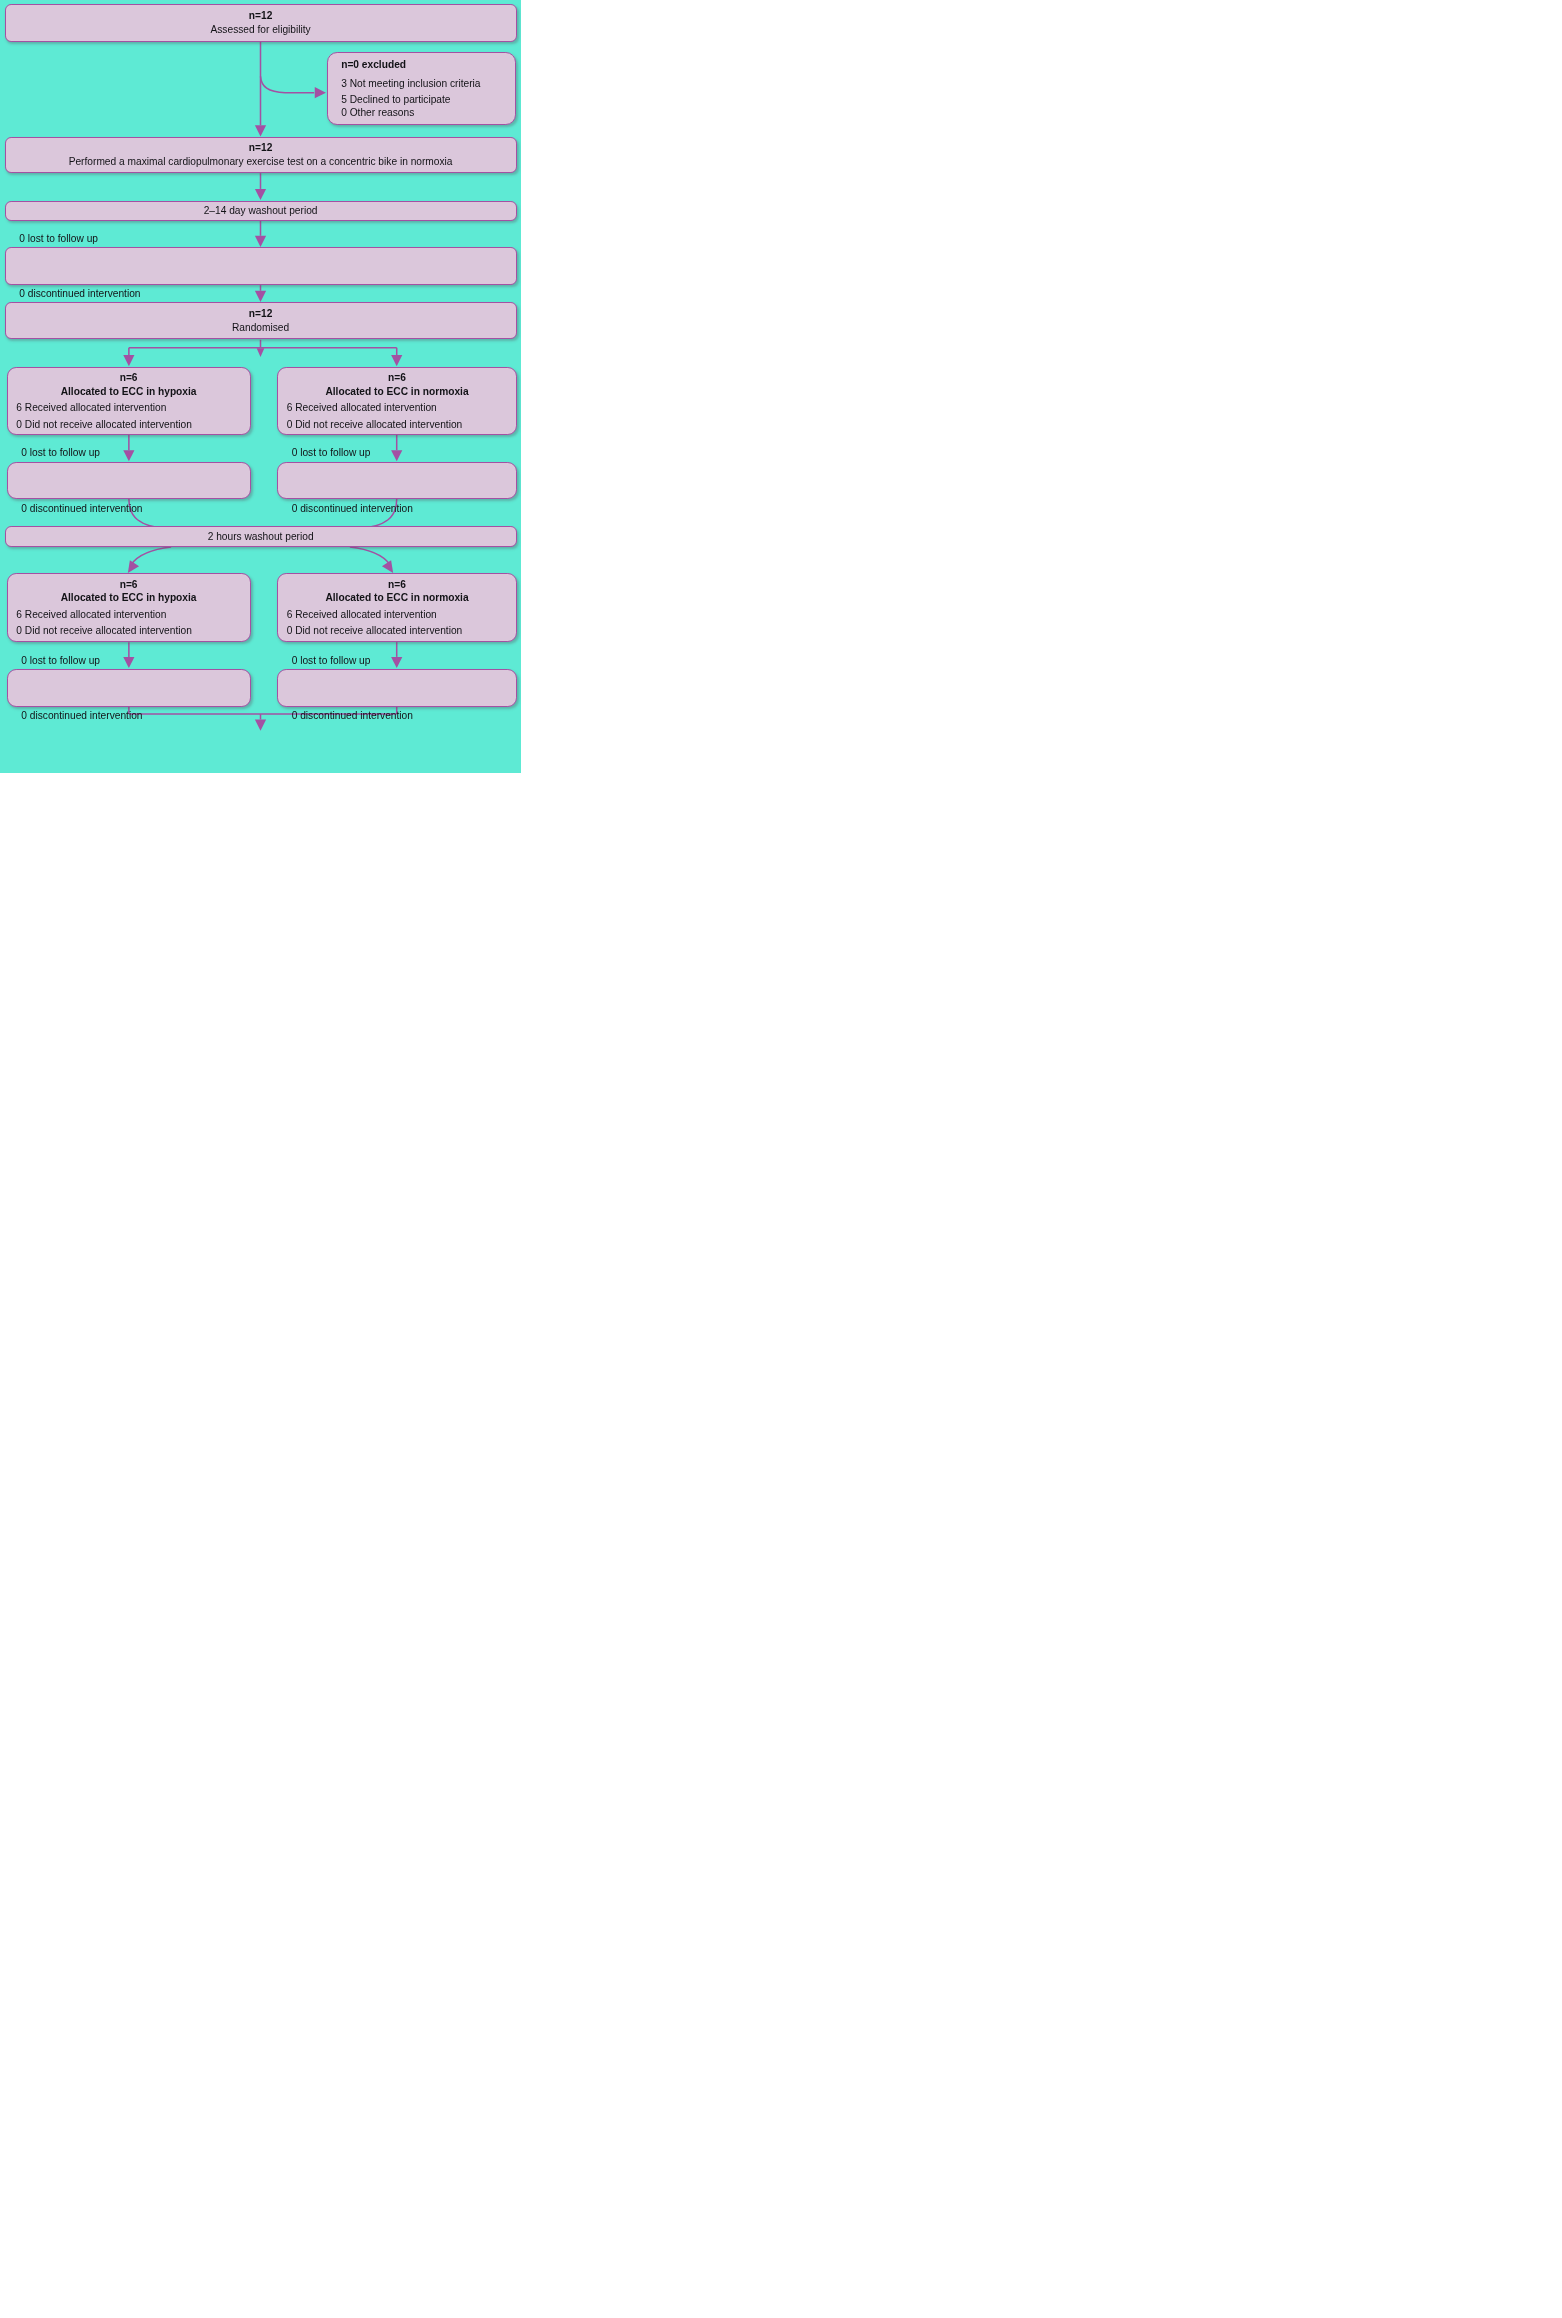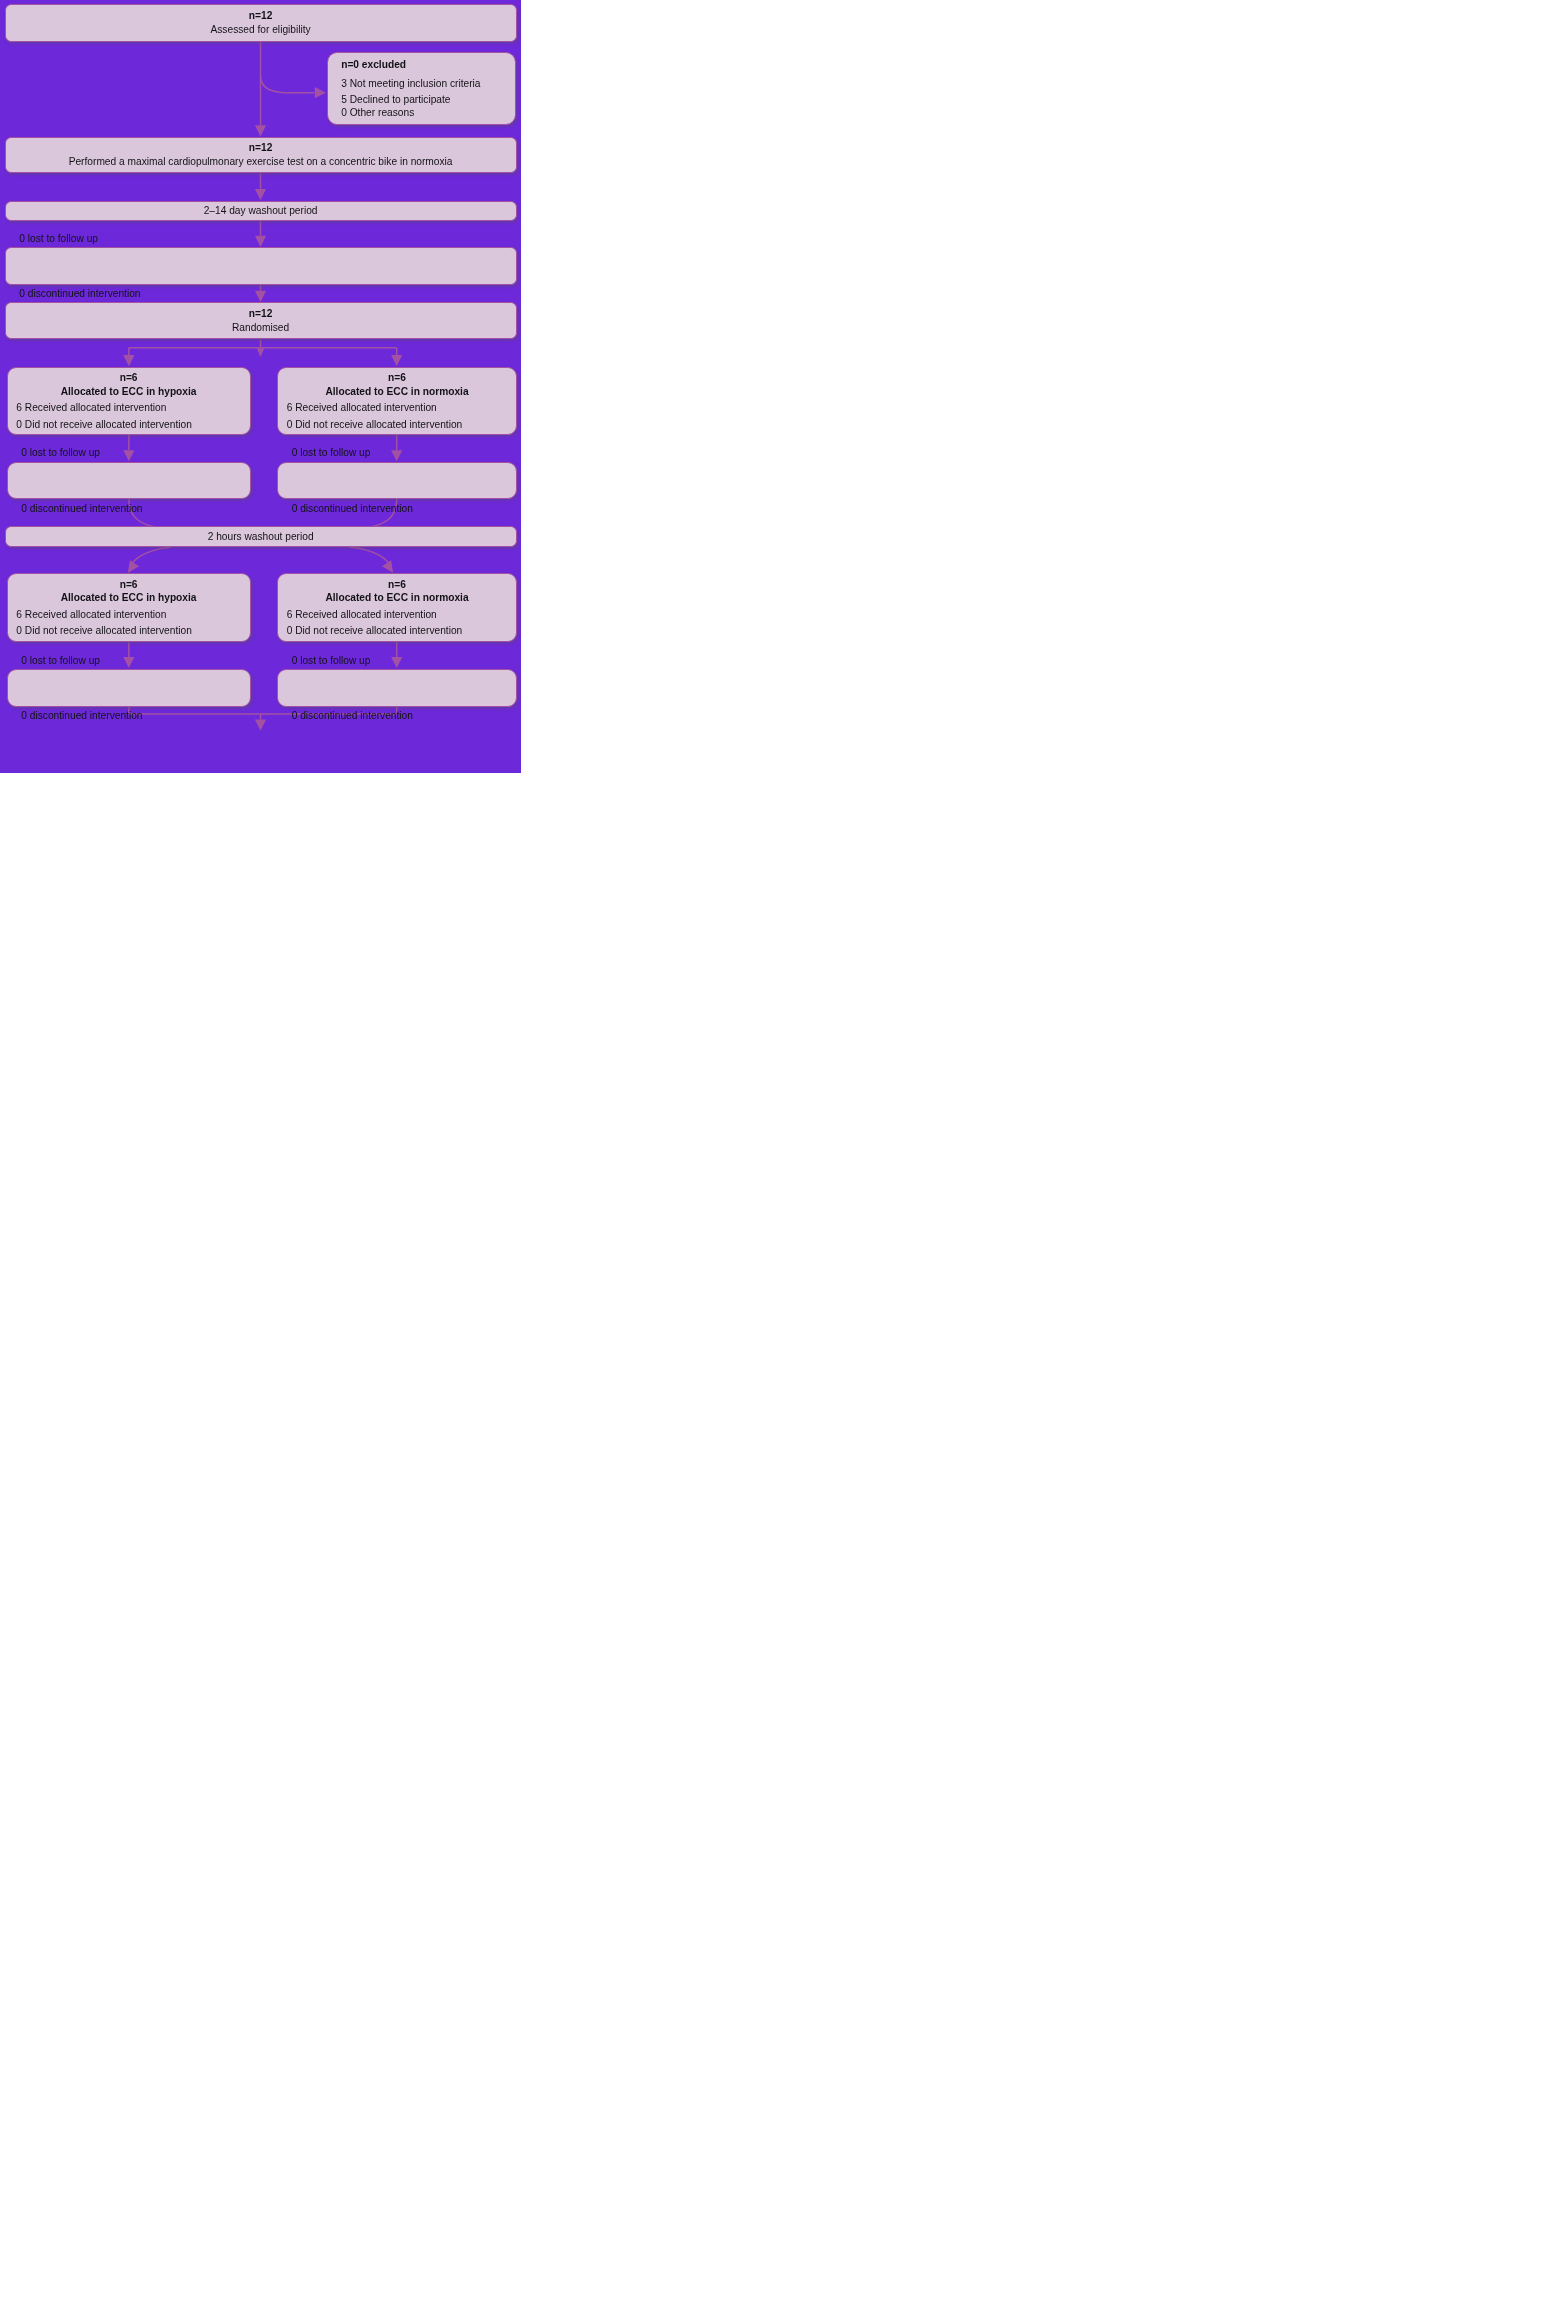--- a/index.html
+++ b/index.html
@@ -1,21 +1,21 @@
 <!DOCTYPE html>
 <html style="font-size:8.1px"><head>
 <meta charset="utf-8">
 <style>
   html,body{margin:0;padding:0;background:#ffffff;}
   body{font-family:"Liberation Sans", sans-serif;}
   .canvas{
     position:relative;
     width:521px;
     height:773px;
-    background:#6d28d9;
+    background:#5eead4;
     overflow:hidden;
   }
   .connectors{
     position:absolute;
     left:0; top:0;
     width:521px;
     height:773px;
     z-index:0;
   }
   .box{

